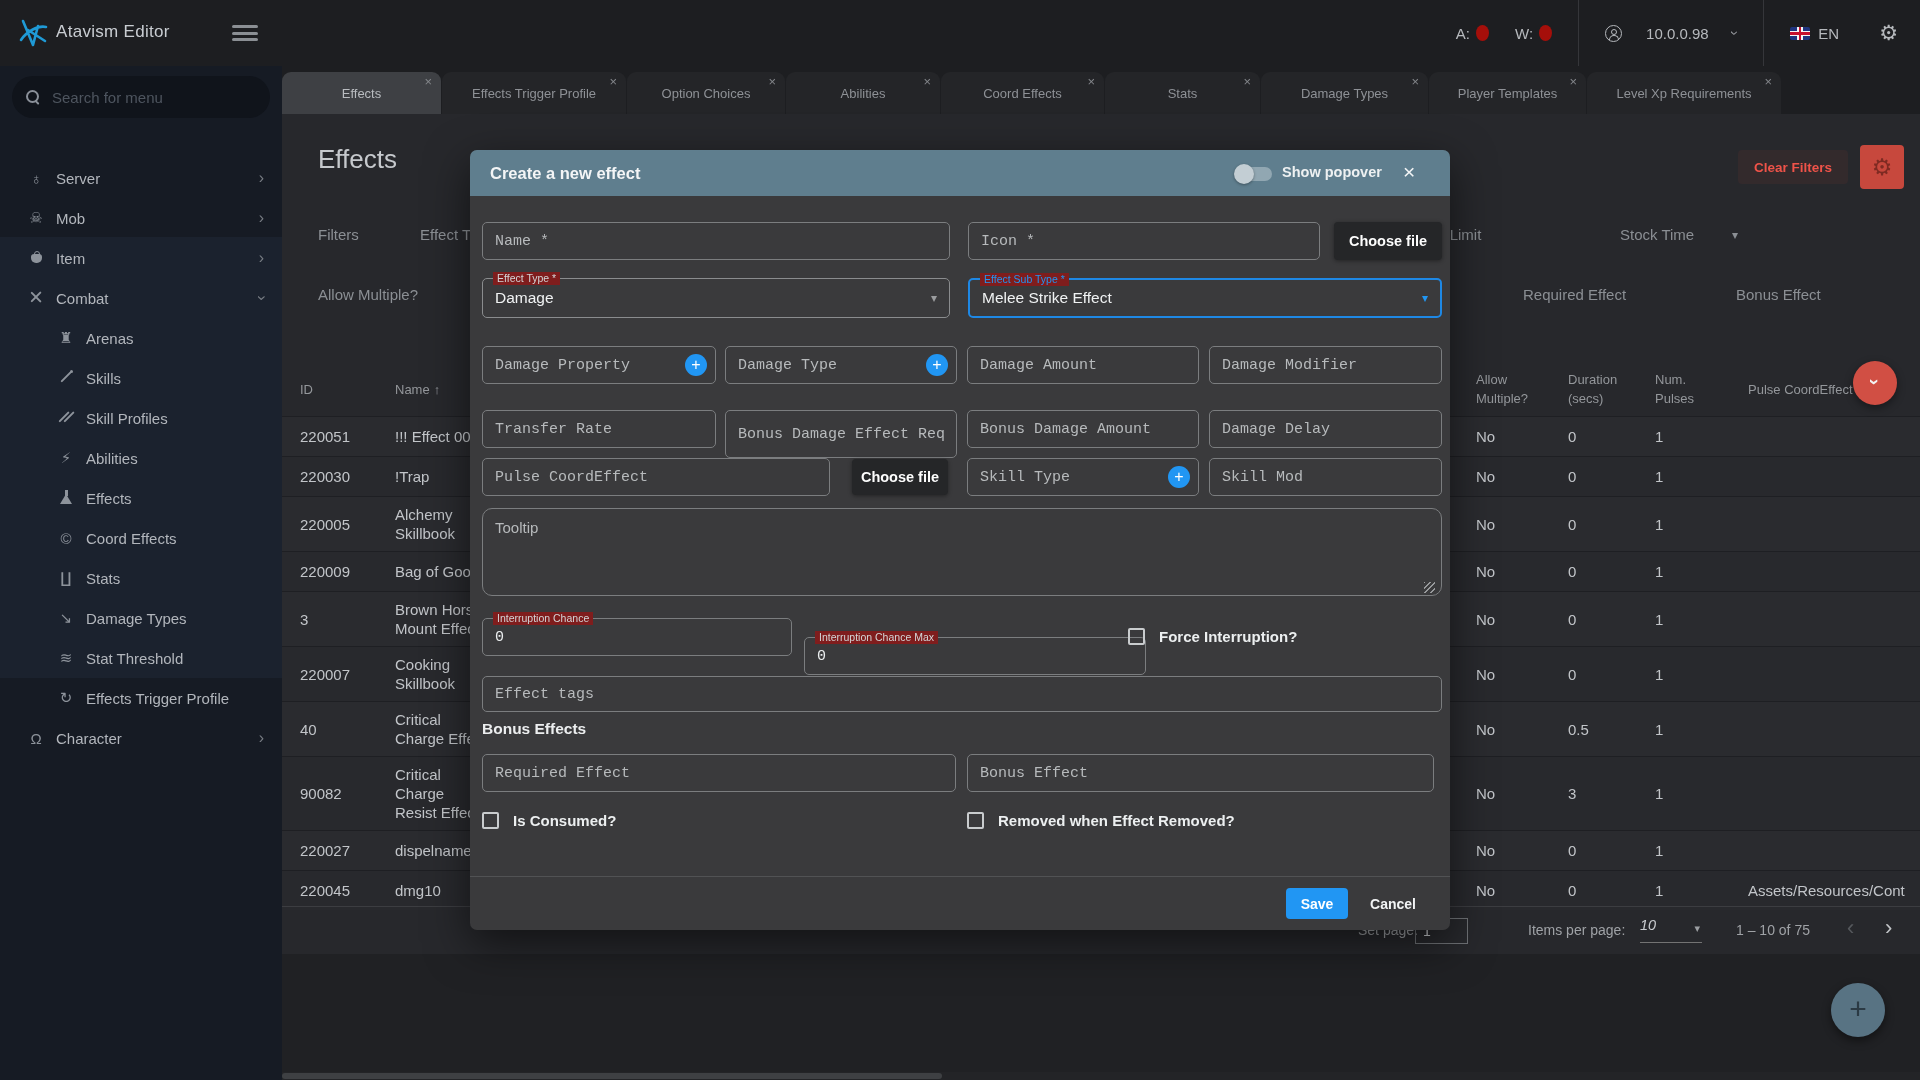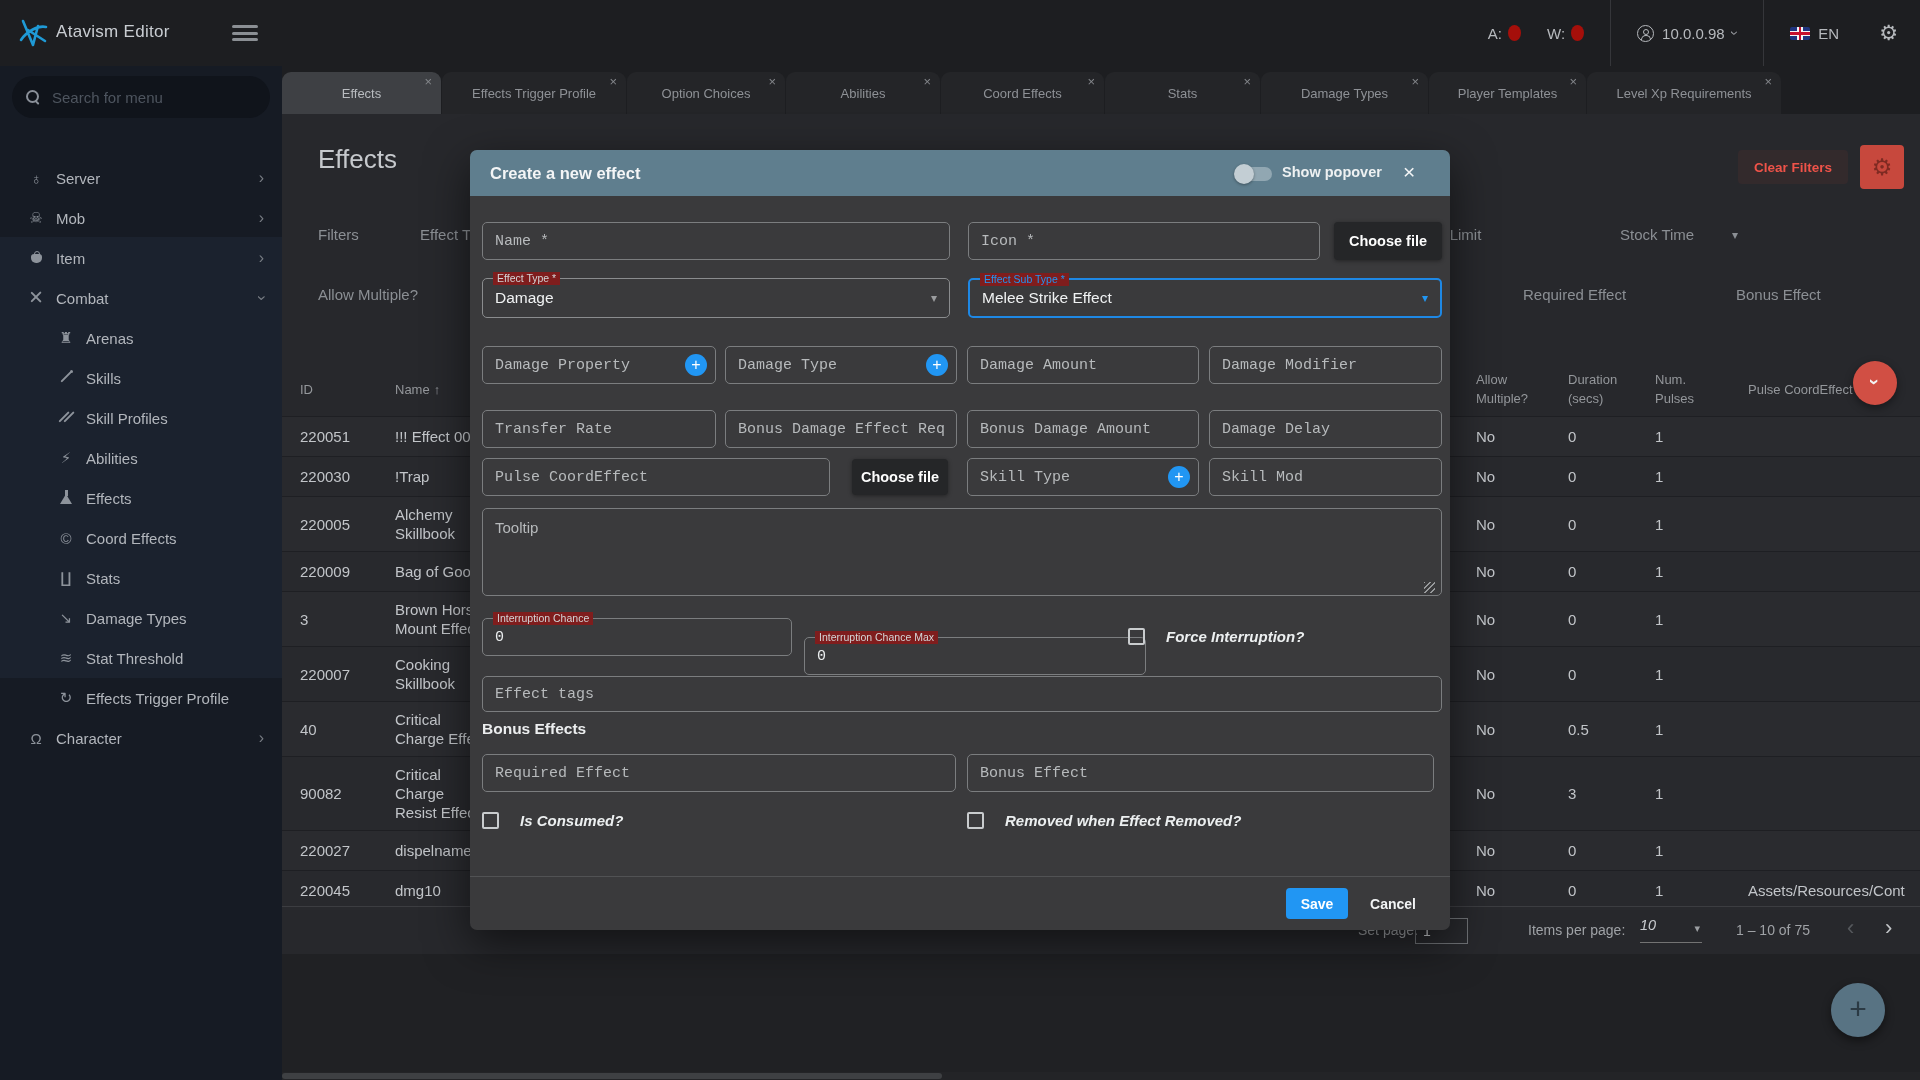--- a/index.html
+++ b/index.html
@@ -10,21 +10,21 @@
   
   .topbar { position:absolute; left:0; top:0; width:1920px; height:66px; background:#1d1e21; z-index:30; }
   .logo-svg { position:absolute; left:16px; top:18px; }
   .app-title { position:absolute; left:56px; top:22px; font-size:17px; color:#c9cdd2; letter-spacing:.3px; }
   .burger { position:absolute; left:232px; top:25px; width:26px; height:16px; cursor:pointer; }
   .burger i { display:block; height:3px; background:#8b8f94; border-radius:2px; margin-bottom:3.5px; }
   .tb-right { position:absolute; right:0; top:0; height:66px; display:flex; align-items:center; color:#b6b9bd; font-size:15px; }
   .status { display:flex; align-items:center; gap:6px; margin-right:26px; }
   .dot { width:13px; height:16px; border-radius:50%; background:#a50f0a; }
   .vdiv { width:1px; height:66px; background:#35363a; }
-  .ip-wrap { display:flex; align-items:center; gap:8px; padding:0 26px; }
+  .ip-wrap { display:flex; align-items:center; gap:24px; padding:0 26px; }
   .icon-person { position:relative; width:17px; height:17px; border:1.5px solid #b6b9bd; border-radius:50%; display:inline-block; }
   .icon-person::before { content:""; position:absolute; left:5px; top:3px; width:4px; height:4px; border:1.2px solid #b6b9bd; border-radius:50%; }
   .icon-person::after { content:""; position:absolute; left:3px; top:9px; width:8px; height:4px; border:1.2px solid #b6b9bd; border-bottom:none; border-radius:5px 5px 0 0; }
   .caret-r90 { display:inline-block; transform:rotate(90deg); font-size:14px; color:#9b9ea3; }
   .lang-wrap { display:flex; align-items:center; gap:8px; padding:0 26px; }
   .flag-uk { width:20px; height:13px; display:inline-block; border-radius:2px;
     background:
       linear-gradient(90deg, transparent 44%, #c8102e 44% 56%, transparent 56%),
       linear-gradient(0deg, transparent 40%, #c8102e 40% 60%, transparent 60%),
       linear-gradient(90deg, transparent 36%, #f5f6f7 36% 64%, transparent 64%),
@@ -117,23 +117,23 @@
   .fld input::placeholder, .m-area::placeholder { color:#b7babc; opacity:1; }
   .fld .plus { position:absolute; right:8px; width:22px; height:22px; border-radius:50%; background:#2196f3; color:#fff; display:flex; align-items:center; justify-content:center; font-size:16px; cursor:pointer; }
   .olabel { position:absolute; top:-7px; left:10px; font-size:10.5px; color:#d3d5d7; background:#7f1d1d; padding:0 4px; line-height:13px; }
   .select-fld { position:absolute; border:1px solid #8a8c8e; border-radius:5px; display:flex; align-items:center; cursor:pointer; }
   .select-fld .val { color:#f0f2f3; font-size:15.5px; margin-left:12px; }
   .select-fld .dd { position:absolute; right:12px; font-size:12px; color:#9a9c9e; }
   .select-fld.blue { border:2px solid #1e88e5; }
   .select-fld.blue .olabel { color:#2196f3; }
   .select-fld.blue .dd { color:#2196f3; }
   .choose-btn { position:absolute; background:#252628; color:#fdfdfd; font-size:14.5px; font-weight:bold; border-radius:4px; display:flex; align-items:center; justify-content:center; box-shadow:0 1px 4px rgba(0,0,0,.4); cursor:pointer; }
-  .m-area { position:absolute; left:12px; top:358px; width:960px; height:88px; background:transparent; border:1px solid #7b7d7f; border-radius:5px; resize:none; color:#eceff0; font-size:15px; padding:10px 12px; font-family:inherit; outline:none; }
+  .m-area { position:absolute; left:12px; top:358px; width:960px; height:88px; background:transparent; border:1px solid #7b7d7f; border-radius:10px; resize:none; color:#eceff0; font-size:15px; padding:10px 12px; font-family:inherit; outline:none; }
   .grip { position:absolute; left:954px; top:432px; width:11px; height:11px; background:repeating-linear-gradient(-45deg, transparent 0 2.5px, #97999b 2.5px 4px); pointer-events:none; }
-  .cbrow { position:absolute; display:flex; align-items:center; gap:21px; color:#eceff0; font-size:15px; font-weight:bold; cursor:pointer;font-style:italic; }
+  .cbrow { position:absolute; display:flex; align-items:center; gap:14px; color:#eceff0; font-size:15px; font-weight:bold; cursor:pointer; }
   .cb { width:17px; height:17px; border:2px solid #c9ccce; border-radius:2px; flex:none; }
   .m-heading { position:absolute; left:12px; top:570px; color:#eceeef; font-size:15.5px; font-weight:bold; }
   .m-divider { position:absolute; left:0; top:726px; width:980px; height:1px; background:#515254; }
   .save-btn { position:absolute; left:816px; top:738px; width:62px; height:31px; background:#2196f3; color:#fff; font-size:14px; font-weight:bold; border-radius:4px; display:flex; align-items:center; justify-content:center; cursor:pointer; }
   .cancel-btn { position:absolute; left:890px; top:738px; width:66px; height:31px; color:#f2f4f5; font-size:14px; font-weight:bold; display:flex; align-items:center; justify-content:center; cursor:pointer; }
 </style>
 </head>
 <body>
 
 <div class="stage">
@@ -473,21 +473,21 @@
     <div class="fld" style="left:497px; top:196px; width:232px; height:38px">
       <input placeholder="Damage Amount" style="">
     </div>
     <div class="fld" style="left:739px; top:196px; width:233px; height:38px">
       <input placeholder="Damage Modifier" style="">
     </div>
 
     <div class="fld" style="left:12px; top:260px; width:234px; height:38px">
       <input placeholder="Transfer Rate" style="">
     </div>
-    <div class="fld" style="left:255px; top:260px; width:232px; height:38px">
+    <div class="fld" style="left:255px; top:260px; width:232px; height:48px">
       <input placeholder="Bonus Damage Effect Req" style="">
     </div>
     <div class="fld" style="left:497px; top:260px; width:232px; height:38px">
       <input placeholder="Bonus Damage Amount" style="">
     </div>
     <div class="fld" style="left:739px; top:260px; width:233px; height:38px">
       <input placeholder="Damage Delay" style="">
     </div>
 
     <div class="fld" style="left:12px; top:308px; width:348px; height:38px">

